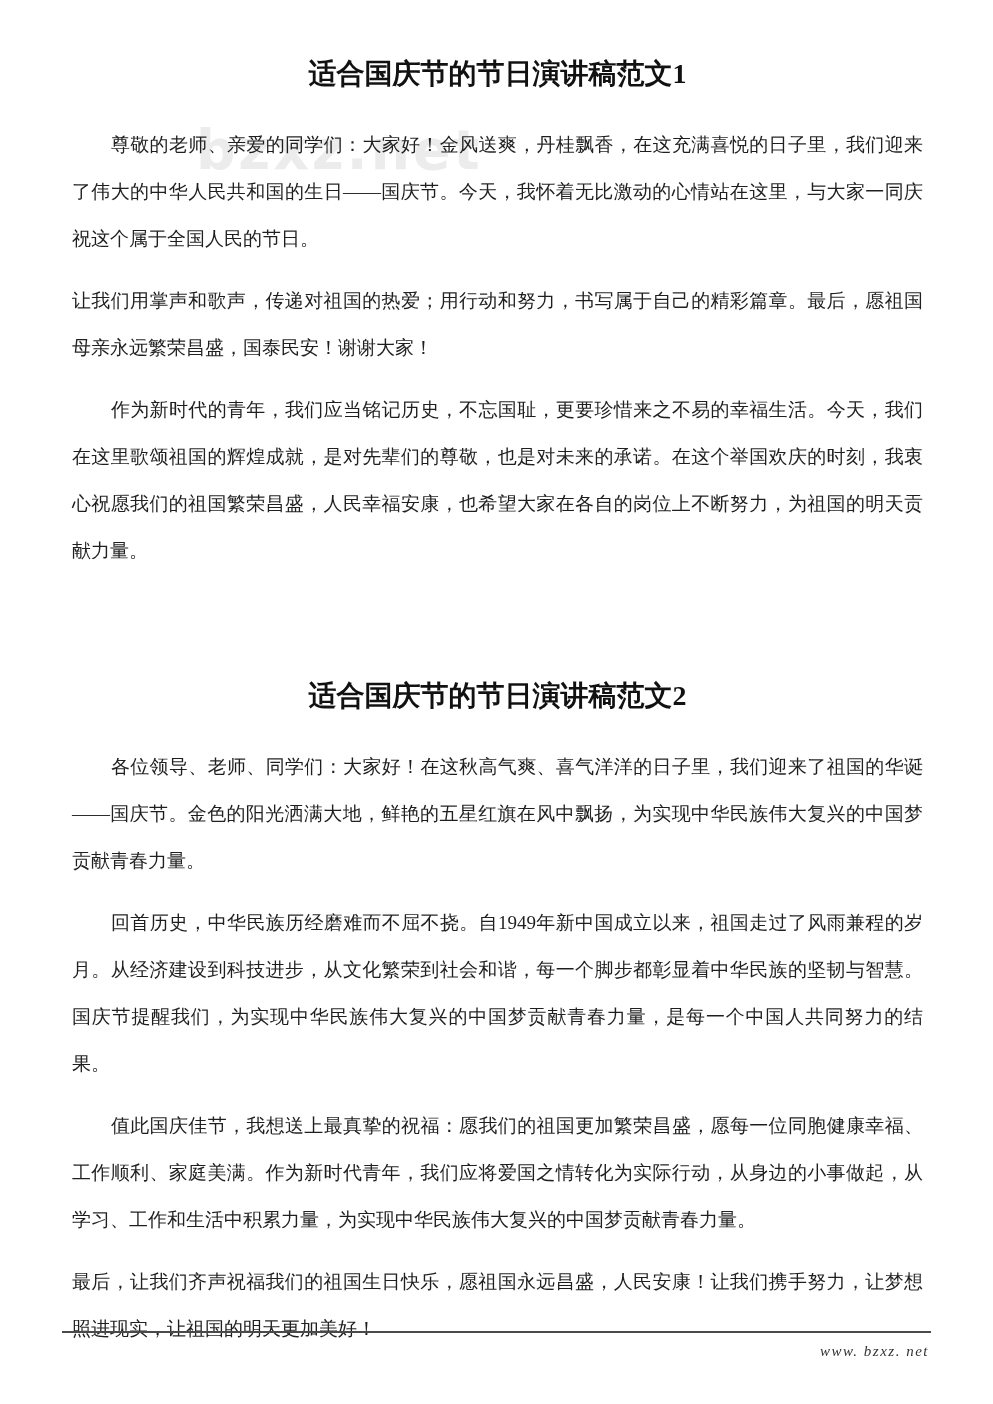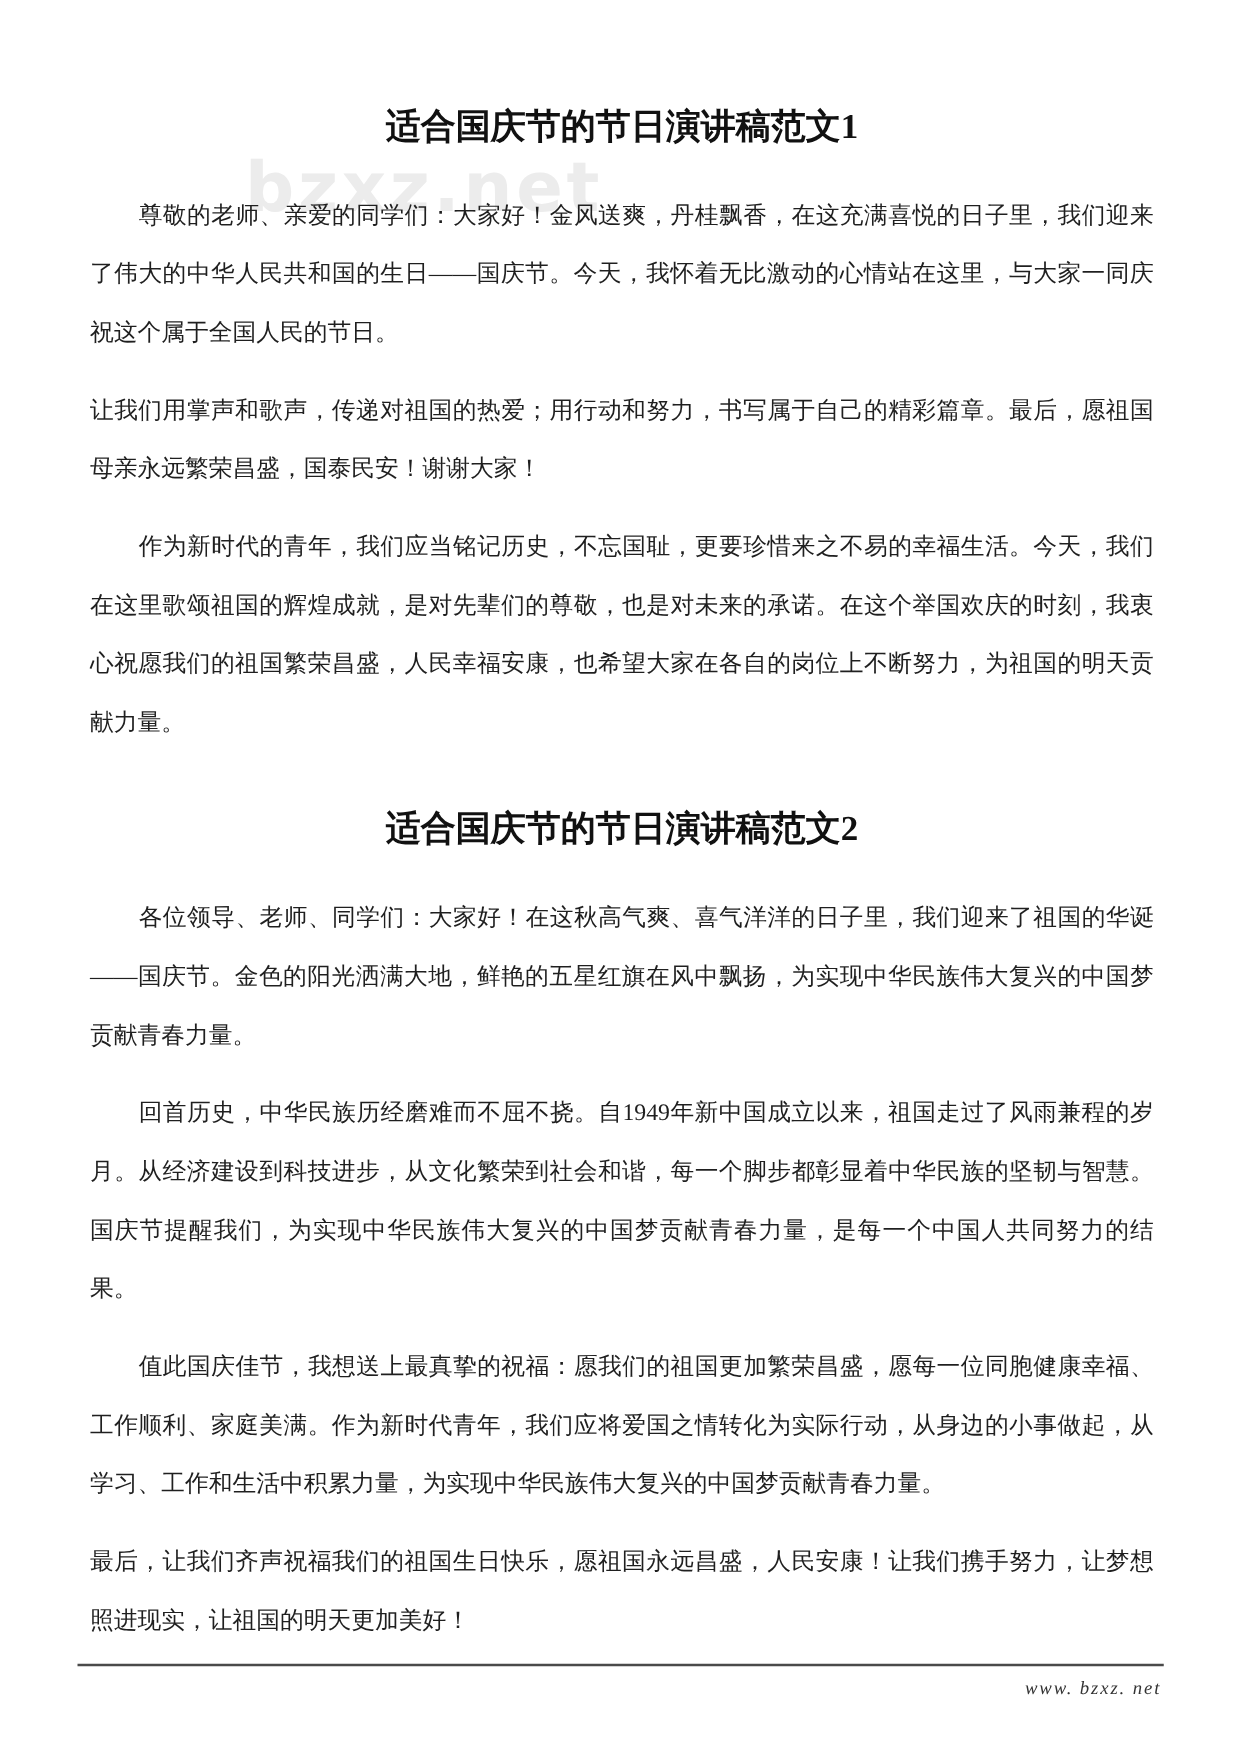--- a/index.html
+++ b/index.html
@@ -29,32 +29,32 @@
     font-size: 55px;
     letter-spacing: 3px;
     color: #ececec;
     z-index: 0;
     user-select: none;
     white-space: nowrap;
   }
   .content {
     position: relative;
     z-index: 1;
-    padding: 84px 70px 0 72px;
+    padding: 56px 70px 0 72px;
   }
   .section-title {
     font-size: 28px;
     font-weight: bold;
     text-align: center;
     margin: 0 0 30px 0;
     line-height: 1.25;
     color: #111111;
   }
   .section + .section {
-    margin-top: 44px;
+    margin-top: 104px;
   }
   .para {
     font-size: 19px;
     line-height: 47px;
     text-align: justify;
     margin: 0 0 15px 0;
     color: #1f1f1f;
   }
   .para.indent {
     text-indent: 2.05em;

